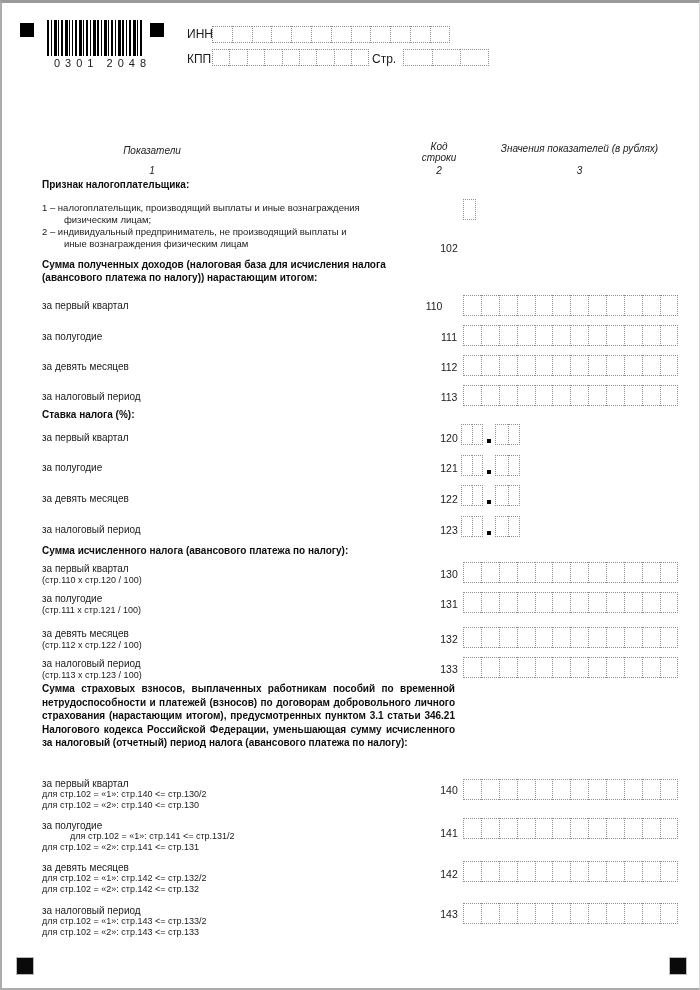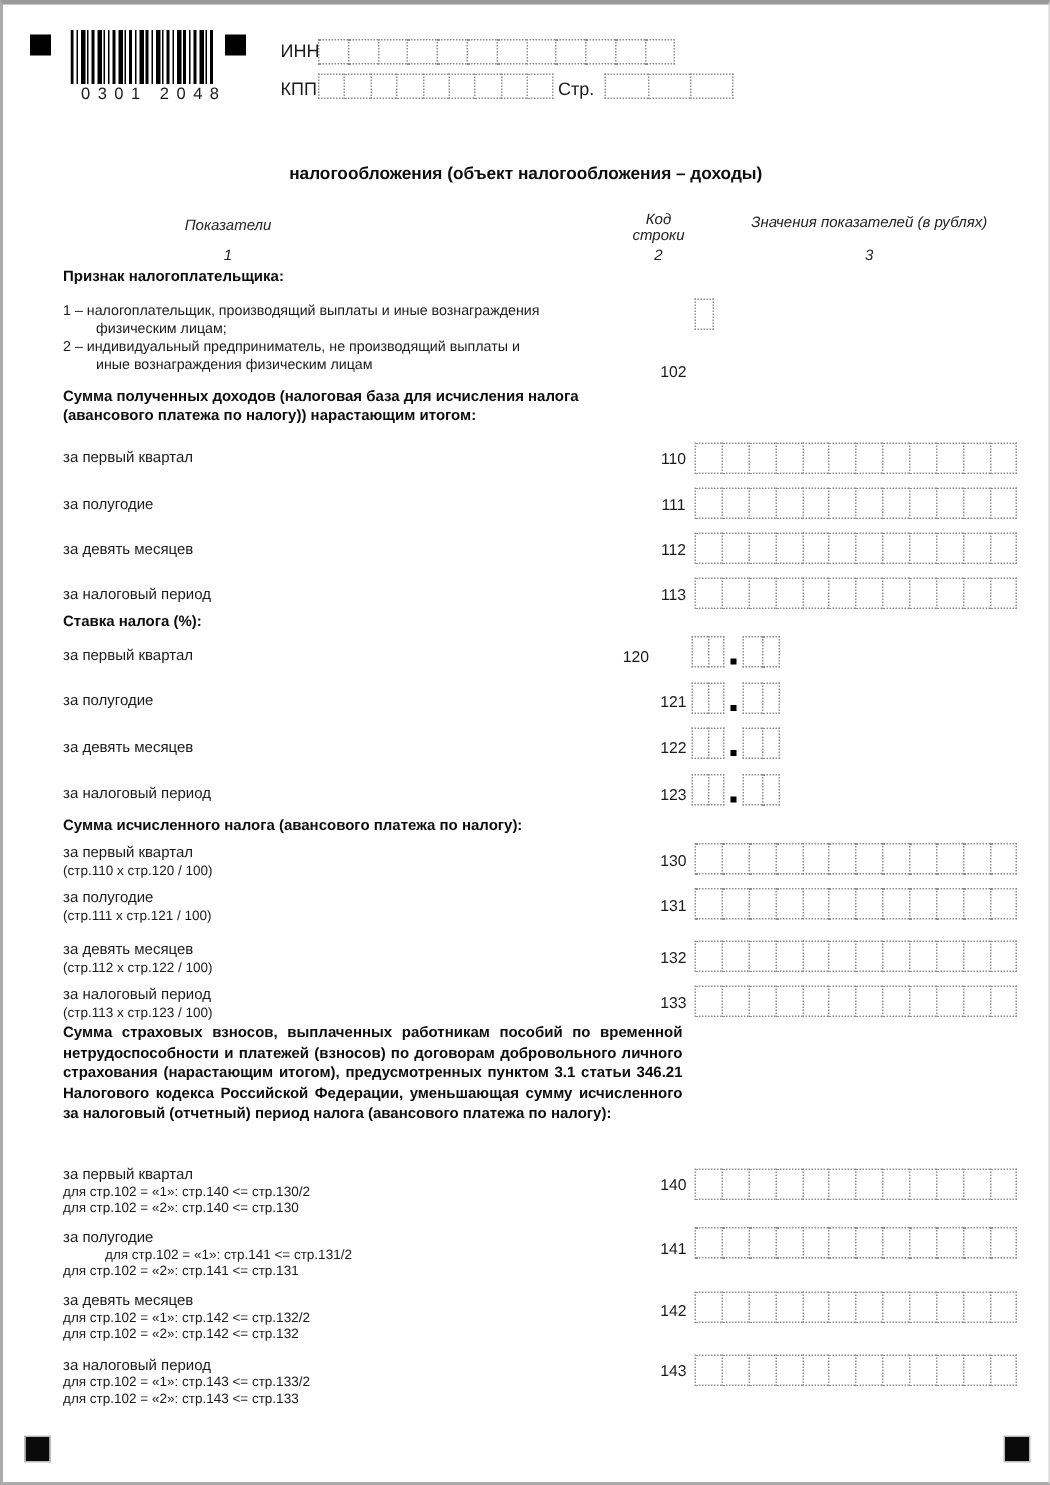--- a/index.html
+++ b/index.html
@@ -106,21 +106,20 @@
       <div class="cell"></div>
       <div class="cell"></div>
     </div>
   <div class="toplabel" style="left:370px;top:49px;">Стр.</div>
   <div class="dotfield f-str" style="left:401px;top:46px;">
       <div class="cell"></div>
       <div class="cell"></div>
       <div class="cell"></div>
     </div>
 
-  <div class="title" style="top:107px;">налогообложения (объект налогообложения – доходы)</div>
 
   <div class="colhead" style="left:60px;top:142px;width:180px;">Показатели</div>
   <div class="colhead" style="left:60px;top:162px;width:180px;">1</div>
   <div class="colhead" style="left:404px;top:138px;width:66px;">Код</div>
   <div class="colhead" style="left:404px;top:149px;width:66px;">строки</div>
   <div class="colhead" style="left:404px;top:162px;width:66px;">2</div>
   <div class="colhead" style="left:470px;top:140px;width:215px;">Значения показателей (в рублях)</div>
   <div class="colhead" style="left:470px;top:162px;width:215px;">3</div>
 
   <div class="sechead" style="left:40px;top:176px;">Признак налогоплательщика:</div>
@@ -130,21 +129,21 @@
   <div class="sublabel" style="left:62px;top:235px;font-size:9.5px;">иные  вознаграждения физическим лицам</div>
   <div class="code" style="left:432px;top:199px;margin-top:40px;">102</div>
   <div class="dotfield f-one" style="left:461px;top:196px;">
       <div class="cell"></div>
     </div>
 
   <div class="sechead" style="left:40px;top:256px;">Сумма полученных доходов  (налоговая база для исчисления налога</div>
   <div class="sechead" style="left:40px;top:269px;">(авансового платежа по налогу)) нарастающим итогом:</div>
 
   <div class="rowlabel" style="left:40px;top:297px;">за первый квартал</div>
-  <div class="code" style="left:432px;top:297px;">110</div>
+  <div class="code" style="left:417px;top:297px;">110</div>
   <div class="dotfield f-val" style="left:461px;top:292px;">
       <div class="cell"></div>
       <div class="cell"></div>
       <div class="cell"></div>
       <div class="cell"></div>
       <div class="cell"></div>
       <div class="cell"></div>
       <div class="cell"></div>
       <div class="cell"></div>
       <div class="cell"></div>
@@ -200,21 +199,21 @@
       <div class="cell"></div>
       <div class="cell"></div>
       <div class="cell"></div>
       <div class="cell"></div>
       <div class="cell"></div>
     </div>
 
   <div class="sechead" style="left:40px;top:406px;">Ставка налога (%):</div>
 
   <div class="rowlabel" style="left:40px;top:429px;">за первый квартал</div>
-  <div class="code" style="left:407px;top:429px;">120</div>
+  <div class="code" style="left:432px;top:429px;">120</div>
   <div class="dotfield f-rl" style="left:459px;top:421px;">
       <div class="cell"></div>
       <div class="cell"></div>
     </div>
   <div class="decdot" style="left:485px;top:436px;"></div>
   <div class="dotfield f-rr" style="left:493px;top:421px;">
       <div class="cell"></div>
       <div class="cell"></div>
     </div>
 

